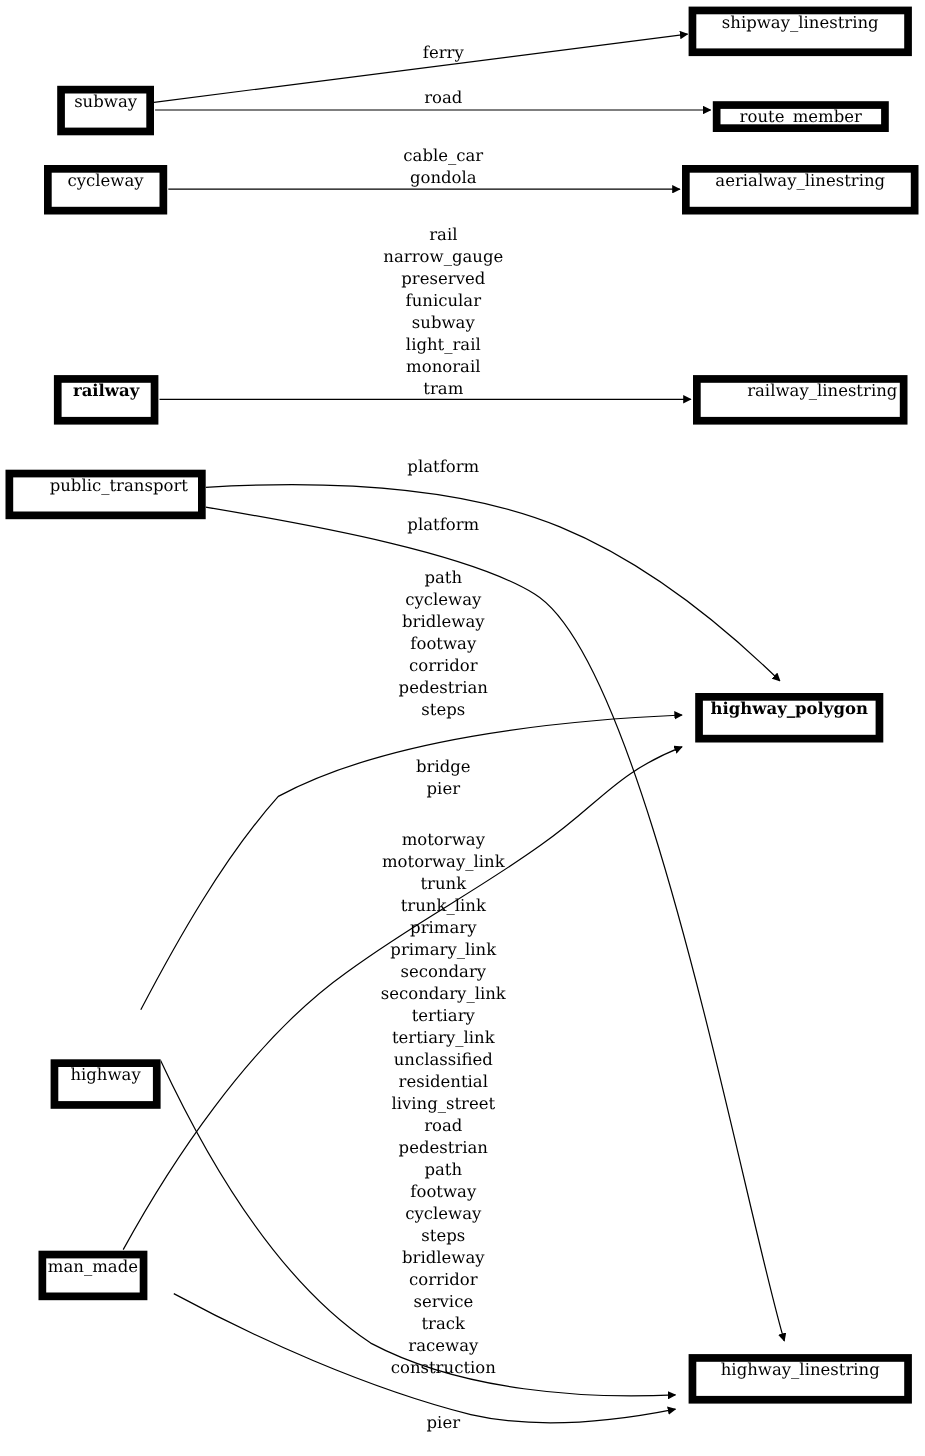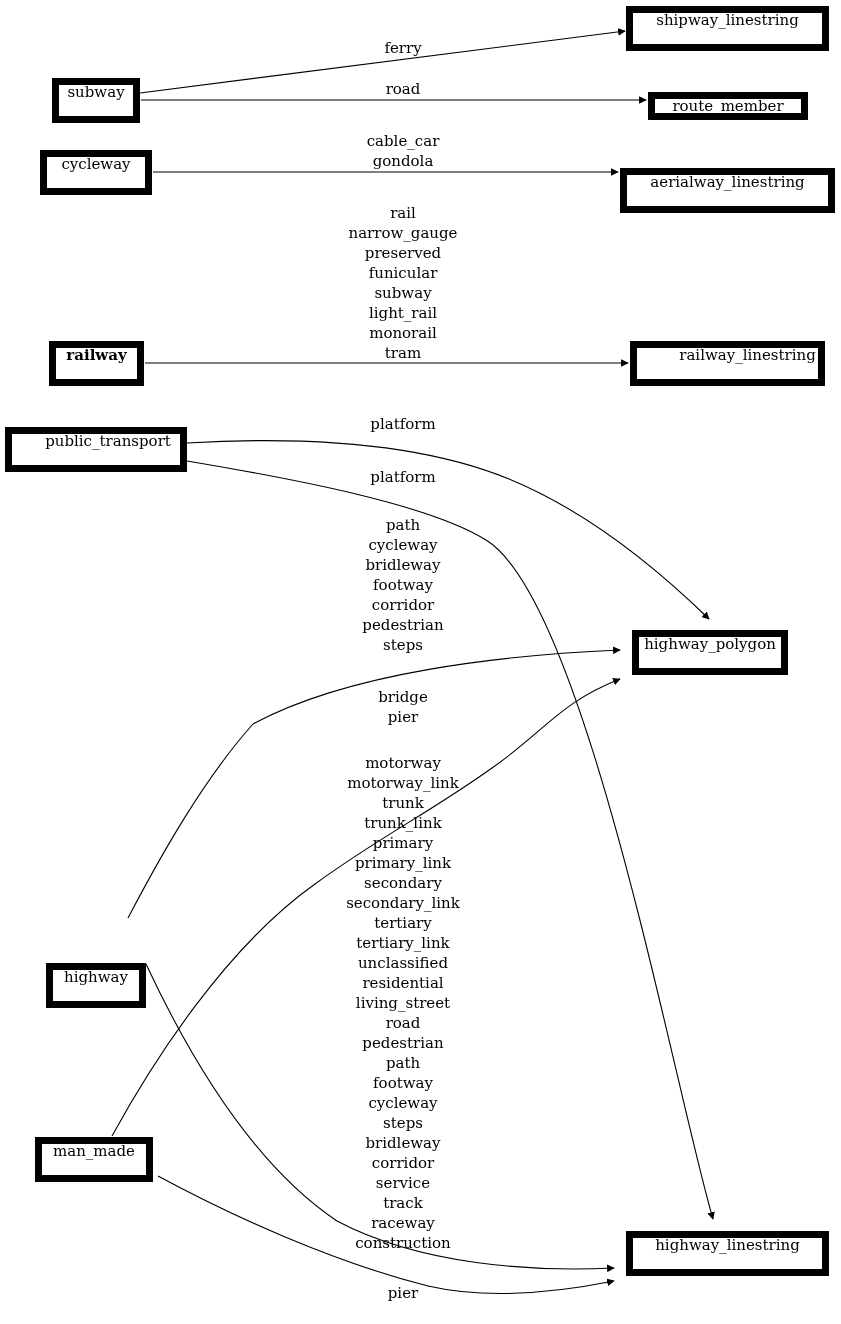--- a/index.html
+++ b/index.html
@@ -75,39 +75,39 @@
       </div>
       <div class="node" style="left: 626px; top: 6px; width: 203px; height: 45px;">
         <span>shipway_linestring</span>
       </div>
       <div class="node" style="left: 648px; top: 68px; width: 160px; height: 28px; margin-top: 24px;">
         <span>route_member</span>
       </div>
       <div class="node" style="left: 40px; top: 150px; width: 112px; height: 45px;">
         <span>cycleway</span>
       </div>
-      <div class="node" style="left: 620px; top: 150px; width: 215px; height: 45px; margin-top: 18px;">
+      <div class="node" style="left: 620px; top: 150px; width: 215px; height: 45px;">
         <span>aerialway_linestring</span>
       </div>
       <div class="node" style="left: 49px; top: 341px; width: 95px; height: 45px; font-weight: bold;">
         <span>railway</span>
       </div>
       <div class="node" style="left: 630px; top: 341px; width: 195px; height: 45px; padding-left: 40px;">
         <span>railway_linestring</span>
       </div>
       <div class="node" style="left: 5px; top: 427px; width: 182px; height: 45px; padding-left: 24px;">
         <span>public_transport</span>
       </div>
-      <div class="node" style="left: 632px; top: 630px; width: 156px; height: 45px;">
+      <div class="node" style="left: 632px; top: 630px; width: 171px; height: 45px; font-weight: bold;">
         <span>highway_polygon</span>
       </div>
       <div class="node" style="left: 46px; top: 919px; width: 100px; height: 45px; margin-top: 44px;">
         <span>highway</span>
       </div>
-      <div class="node" style="left: 35px; top: 1137px; width: 118px; height: 45px;">
+      <div class="node" style="left: 35px; top: 1137px; width: 99px; height: 45px;">
         <span>man_made</span>
       </div>
       <div class="node" style="left: 626px; top: 1231px; width: 203px; height: 45px;">
         <span>highway_linestring</span>
       </div>
     </div>
   <div id="labels-layer">
       <div class="edge-label" style="left: 0px; width: 841px; top: 38px; text-align: center; transform: translateX(-17.5px);">ferry</div>
       <div class="edge-label" style="left: 0px; width: 841px; top: 79px; text-align: center; transform: translateX(-17.5px);">road</div>
       <div class="edge-label" style="left: 0px; width: 841px; top: 131px; text-align: center; transform: translateX(-17.5px);">cable_car

